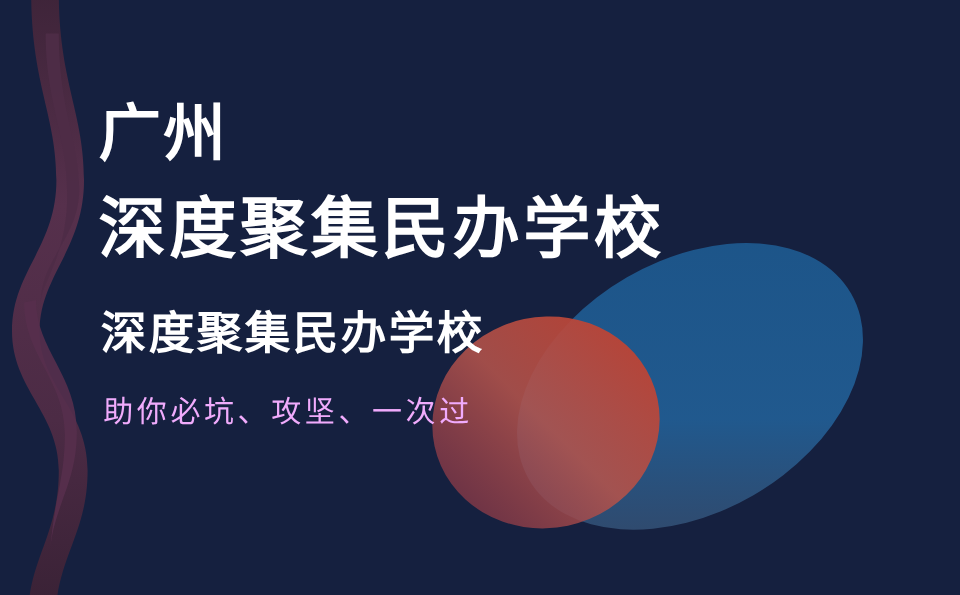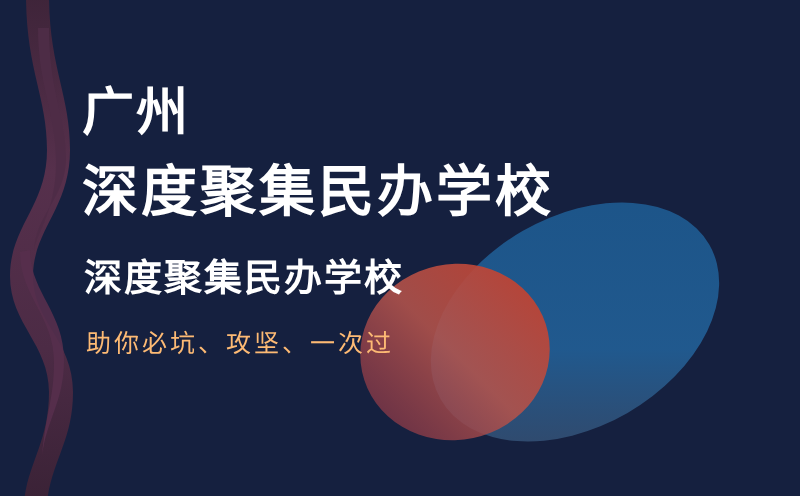--- a/index.html
+++ b/index.html
@@ -79,21 +79,21 @@
 
   .tag-line {
     position: absolute;
     left: 86px;
     top: 330px;
     font-family: "DejaVu Sans", "Liberation Sans", sans-serif;
     font-weight: 400;
     font-size: 25px;
     line-height: 1.1;
     letter-spacing: 3px;
-    color: #fdba74;
+    color: #f0abfc;
     white-space: nowrap;
   }
 </style>
 </head>
 <body>
 
 <div class="banner">
 
   <svg class="bg-art" viewBox="0 0 800 496" width="800" height="496" xmlns="http://www.w3.org/2000/svg">
     <defs>

